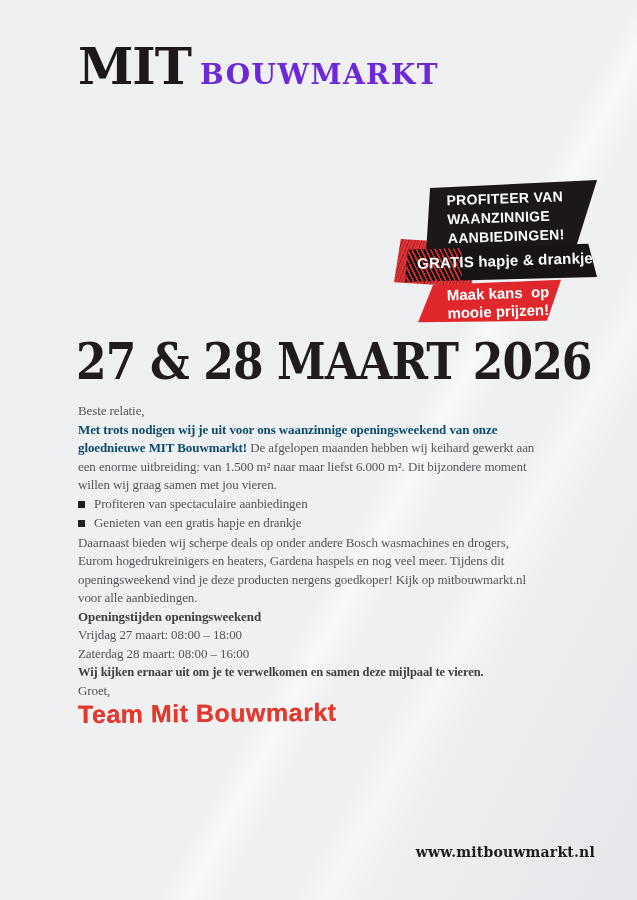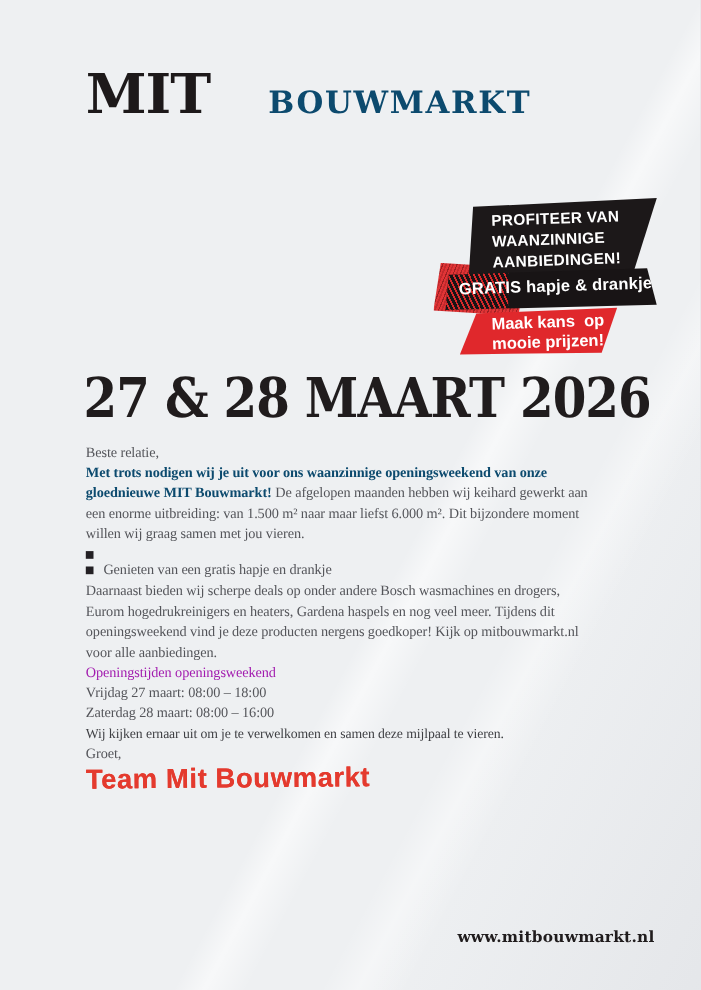--- a/index.html
+++ b/index.html
@@ -6,23 +6,23 @@
   body{background:#d8dadd;font-family:"Liberation Sans",sans-serif;}
   .page{position:relative;width:637px;height:900px;margin:0 auto;background:#eef0f2;overflow:hidden;}
 
   
   .texture{position:absolute;inset:0;pointer-events:none;z-index:0;background:
     linear-gradient(118deg,rgba(255,255,255,0) 57%,rgba(255,255,255,.55) 59.5%,rgba(255,255,255,0) 63%),
     linear-gradient(118deg,rgba(255,255,255,0) 69%,rgba(255,255,255,.40) 72%,rgba(255,255,255,0) 76%),
     linear-gradient(296deg,rgba(221,223,227,.55) 0%,rgba(255,255,255,0) 28%);}
 
   
-  .logo{position:absolute;left:78px;top:64px;display:flex;align-items:baseline;gap:9px;z-index:1;}
+  .logo{position:absolute;left:78px;top:45px;display:flex;align-items:baseline;gap:9px;z-index:1;}
   .logo-mit{font:700 50px/44px "DejaVu Serif",serif;color:#1d191a;letter-spacing:-1px;}
-  .logo-suffix{font:700 28px/28px "DejaVu Serif",serif;color:#0c4a6e;letter-spacing:1.5px;margin-left:44px;}
+  .logo-suffix{font:700 28px/28px "DejaVu Serif",serif;color:#6d28d9;letter-spacing:1.5px;}
 
   
   .headline{position:absolute;left:74px;top:102px;width:420px;height:232px;z-index:1;}
   .hl{position:absolute;left:0;white-space:nowrap;font:900 97px/71px "Liberation Sans",sans-serif;
       letter-spacing:-3.5px;transform:scale(.52,1);transform-origin:0 0;
       -webkit-background-clip:text;background-clip:text;color:transparent;-webkit-text-fill-color:transparent;}
   .hl-1{top:0;background-image:
     linear-gradient(97deg,#e5342a 43%,rgba(229,52,42,0) 60%),
     radial-gradient(5px 2.8px at 50% 50%,#161213 60%,rgba(22,18,19,0) 70%),
     linear-gradient(97deg,#e5342a 38%,#8f211d 58%,#161213 72%);
@@ -68,22 +68,22 @@
   .letter{position:absolute;left:78px;top:402px;width:468px;z-index:1;
     font:400 13px/18.5px "Liberation Serif",serif;color:#54555a;letter-spacing:-.1px;}
   .letter p{margin:0;}
   .salutation{margin-bottom:14px;}
   .p-intro{margin-bottom:16px;}
   .intro-bold{font-weight:700;color:#0c4a6e;}
   .list-heading{font-weight:700;color:#3e3f43;margin-bottom:4px;}
   .bullet-row{display:flex;align-items:flex-start;gap:9px;margin-bottom:1px;}
   .bullet-sq{width:7px;height:7px;background:#232024;margin-top:6px;flex:none;}
   .p-deals{margin:12px 0 0;}
-  .hours-heading{font-weight:400;color:#a21caf;margin-top:8px;}
-  .closing{font-weight:400;color:#3e3f43;margin-top:13px;white-space:nowrap;font-size:12.5px;}
+  .hours-heading{font-weight:700;color:#404040;margin-top:8px;}
+  .closing{font-weight:700;color:#3e3f43;margin-top:13px;white-space:nowrap;font-size:12.5px;}
   .greeting{margin-top:16px;margin-bottom:2px;}
   .signature{font:700 25px/28px "Liberation Sans",sans-serif;color:#e43a2e;letter-spacing:.5px;
     text-shadow:0 0 .6px #e43a2e;transform:rotate(-.5deg);transform-origin:0 50%;}
 
   
   .site-url{position:absolute;right:42px;top:844px;z-index:1;
     font:700 14px/16px "DejaVu Serif",serif;color:#201c1d;letter-spacing:.2px;text-decoration:none;}
 </style>
 </head>
 <body>
@@ -121,20 +121,21 @@
   <div class="date-line">27 &amp; 28 MAART 2026</div>
 
   <div class="letter">
     <p class="salutation">Beste relatie,</p>
 
     <p class="p-intro"><span class="intro-bold">Met trots nodigen wij je uit voor ons waanzinnige openingsweekend van onze gloednieuwe MIT Bouwmarkt!</span><span> De afgelopen maanden hebben wij keihard gewerkt aan een enorme uitbreiding: van 1.500 m² naar maar liefst 6.000 m². Dit bijzondere moment willen wij graag samen met jou vieren.</span></p>
 
 
     <div class="bullet-row">
       <span class="bullet-sq"></span>
+      <span>Profiteren van spectaculaire aanbiedingen</span>
     </div>
     <div class="bullet-row">
       <span class="bullet-sq"></span>
       <span>Genieten van een gratis hapje en drankje</span>
     </div>
 
     <p class="p-deals">Daarnaast bieden wij scherpe deals op onder andere Bosch wasmachines en drogers, Eurom hogedrukreinigers en heaters, Gardena haspels en nog veel meer. Tijdens dit openingsweekend vind je deze producten nergens goedkoper! Kijk op mitbouwmarkt.nl voor alle aanbiedingen.</p>
 
     <p class="hours-heading">Openingstijden openingsweekend</p>
     <p>Vrijdag 27 maart: 08:00 – 18:00</p>

